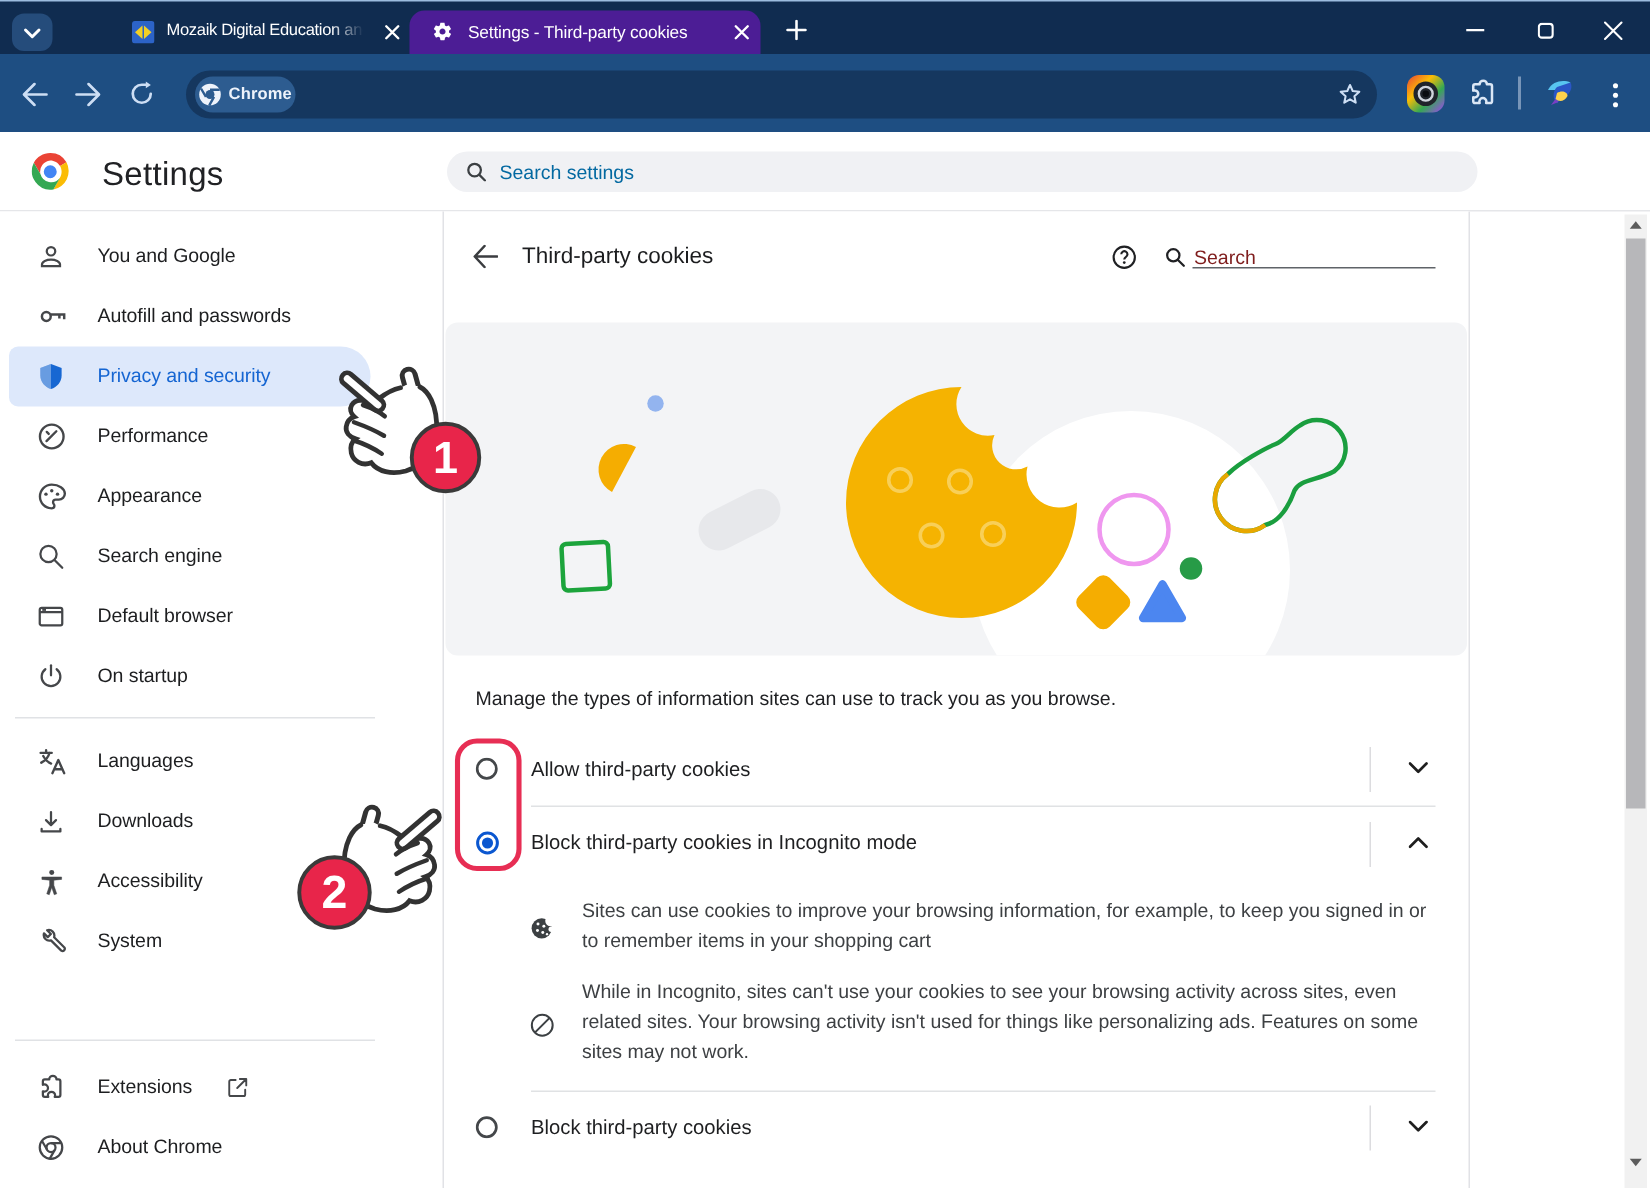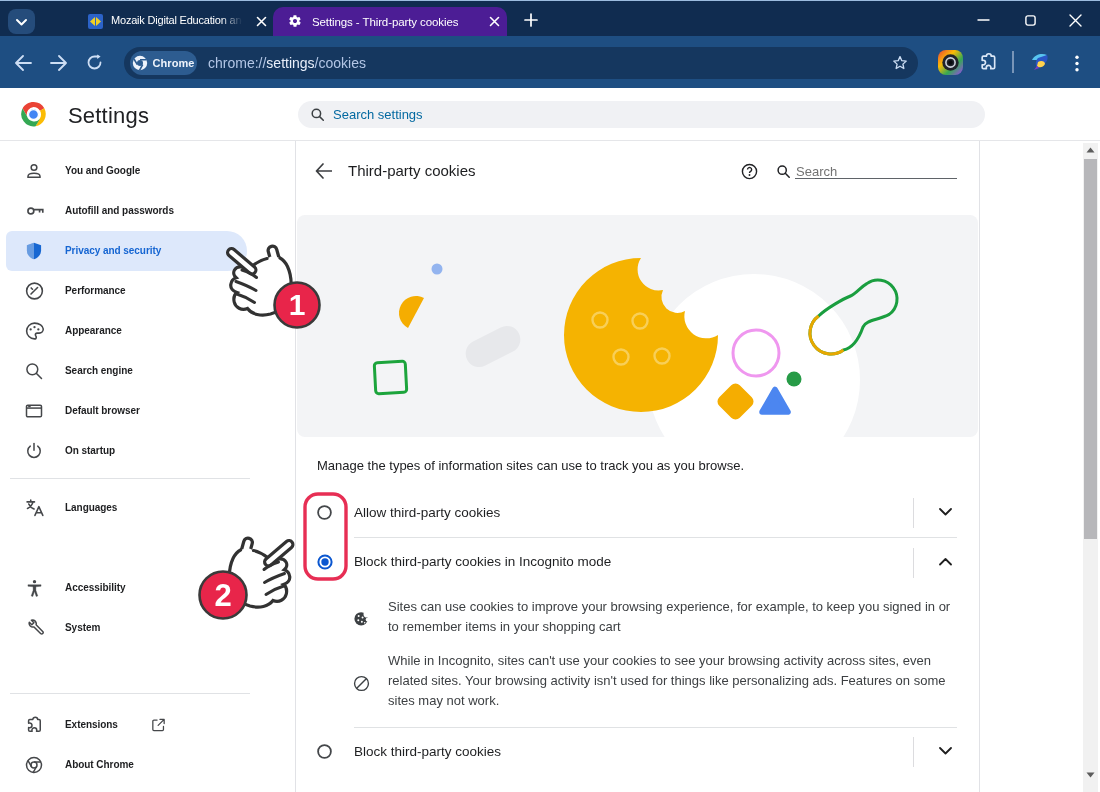--- a/index.html
+++ b/index.html
@@ -21,21 +21,21 @@
   #url{position:absolute;left:84px;top:0;height:32px;line-height:32px;font-size:14px;color:#b3c6e6;}
   #url b{color:#e9effa;font-weight:normal;}
   
   #sheader{left:0;top:88px;width:1100px;height:52px;background:#fff;border-bottom:1px solid #e5e6e9;}
   #sheader .title{position:absolute;left:68px;top:15px;font-size:22px;color:#202124;letter-spacing:0.2px;}
   #searchpill{position:absolute;left:298px;top:13px;width:687px;height:27px;background:#f0f1f4;border-radius:14px;}
   #searchpill span{position:absolute;left:35px;top:6px;font-size:13px;color:#0369a1;}
   
   #sidebar{left:0;top:141px;width:295px;height:651px;background:#fff;}
   .mitem{position:absolute;left:0;width:295px;height:40px;}
-  .mitem .lbl{position:absolute;left:65px;top:50%;transform:translateY(calc(-50% - 1px));font-size:10px;color:#1d1e20;font-weight:700;letter-spacing:-0.05px;}
+  .mitem .lbl{position:absolute;left:65px;top:50%;transform:translateY(calc(-50% - 1px));font-size:13px;color:#1d1e20;font-weight:400;letter-spacing:-0.05px;}
   .mitem svg{position:absolute;left:24px;top:50%;transform:translateY(-50%);}
   #selpill{left:6px;top:90px;width:241px;height:40px;background:#dde8fb;border-radius:6px 20px 20px 6px;}
   .sdiv{position:absolute;left:10px;width:240px;height:1px;background:#e0e2e5;}
   
   #card{left:295px;top:141px;width:683px;height:651px;background:#fff;border-left:1px solid #e1e2e6;border-right:1px solid #e1e2e6;}
   #banner{position:absolute;left:1px;top:74px;width:681px;height:222px;background:#f3f4f6;border-radius:8px;overflow:hidden;}
   #ctitle{position:absolute;left:52px;top:21px;font-size:15px;color:#1c1d1f;}
   .crow-label{font-size:13.5px;color:#1e1f21;}
   .hdiv{position:absolute;left:58px;width:603px;height:1px;background:#e0e2e4;}
   .vdiv{position:absolute;left:617px;width:1px;background:#dcdcdf;}
@@ -110,21 +110,20 @@
     </svg>
     <div id="addrbar">
       <div id="chip">
         <svg width="16" height="16" viewBox="0 0 16 16">
           <circle cx="8" cy="8" r="7.2" fill="#eef3fb"></circle>
           <circle cx="8" cy="8" r="3" fill="#2d5c90"></circle>
           <path d="M8 4.8 L14.5 4.8 M5.3 9.6 L2 4 M10.7 9.6 L7.5 15.3" stroke="#2d5c90" stroke-width="1.6"></path>
         </svg>
         <span>Chrome</span>
       </div>
-      <div id="url">chrome://<b>settings</b>/cookies</div>
 
       <svg class="abs" style="left:767px;top:7px" width="18" height="18" viewBox="0 0 24 24">
           <path fill="none" stroke="#cddef4" stroke-width="1.8" stroke-linejoin="round" d="M12 3.5l2.4 5.4 5.9.6-4.4 4 1.2 5.8L12 16.3l-5.1 3 1.2-5.8-4.4-4 5.9-.6z"></path>
         </svg>
     </div>
 
     <svg class="abs" style="left:937px;top:13px" width="27" height="27" viewBox="0 0 27 27">
       <defs>
           <linearGradient id="rg" x1="0" y1="0" x2="1" y2="1">
         <stop offset="0" stop-color="#e84335"></stop>
@@ -246,20 +245,29 @@
     <div class="sdiv" style="top:337px;"></div>
     <div class="mitem" style="top:347px;">
       <svg width="21" height="21" viewBox="0 0 24 24">
           <g fill="none" stroke="#45474a" stroke-width="1.8" stroke-linecap="round" stroke-linejoin="round">
             <path d="M3.5 5 H12 M7.7 3 v2 M10.3 5 c-.7 3-3.3 6-6.3 7.5 M5.5 7.5 c1.2 2.5 3.8 4.8 6 5.7"></path>
             <path d="M12.5 20.5 L17 10.5 L21.5 20.5 M13.9 17.5 H20.1"></path>
           </g>
         </svg>
       <span class="lbl">Languages</span>
     </div>
+    <div class="mitem" style="top:387px;">
+      <svg width="20" height="20" viewBox="0 0 24 24">
+          <g fill="none" stroke="#45474a" stroke-width="1.8" stroke-linecap="round" stroke-linejoin="round">
+            <path d="M12 4 V14 M8 10.5 L12 14.5 L16 10.5"></path>
+            <path d="M4.5 17.5 V19.5 H19.5 V17.5"></path>
+          </g>
+        </svg>
+      <span class="lbl">Downloads</span>
+    </div>
     <div class="mitem" style="top:427px;">
       <svg width="21" height="21" viewBox="0 0 24 24">
           <g fill="#45474a">
             <circle cx="12" cy="4.8" r="1.9"></circle>
             <path d="M4.5 8.2 H19.5 V10 L13.6 10.6 V14.5 L15.8 21 l-1.9.7-1.9-5.6-1.9 5.6-1.9-.7 2.2-6.5 V10.6 L4.5 10 Z" stroke="#45474a" stroke-width="0.4"></path>
           </g>
         </svg>
       <span class="lbl">Accessibility</span>
     </div>
     <div class="mitem" style="top:467px;">
@@ -303,21 +311,21 @@
     <svg class="abs" style="left:445px;top:22px" width="17" height="17" viewBox="0 0 24 24">
         <circle cx="12" cy="12" r="10" fill="none" stroke="#202124" stroke-width="2"></circle>
         <path d="M9.2 9.2a2.9 2.9 0 1 1 4.4 2.5c-.9.6-1.6 1-1.6 2.3" fill="none" stroke="#202124" stroke-width="2"></path>
         <circle cx="12" cy="17" r="1.3" fill="#202124"></circle>
       </svg>
 
     <svg class="abs" style="left:481px;top:24px" width="13" height="13" viewBox="0 0 13 13">
         <circle cx="5.2" cy="5.2" r="4.1" fill="none" stroke="#202124" stroke-width="1.5"></circle>
         <path d="M8.3 8.3 L12.2 12.2" stroke="#202124" stroke-width="1.5" stroke-linecap="round"></path>
       </svg>
-    <div class="abs" style="left:500px;top:23px;font-size:13px;color:#737373;">Search</div>
+    <div class="abs" style="left:500px;top:23px;font-size:13px;color:#7f1d1d;">Search</div>
     <div class="abs" style="left:499px;top:37px;width:162px;height:1px;background:#5f6368;"></div>
 
     <div id="banner">
       <svg width="681" height="222" viewBox="0 0 681 222">
 
         <circle cx="457" cy="165" r="106" fill="#fff"></circle>
 
         <path d="M 344 43 A 77 77 0 1 0 421 120 A 22 22 0 0 1 388 96 A 16 16 0 0 1 366 75 A 21 21 0 0 1 344 43 Z" fill="#f5b301"></path>
         <g fill="none" stroke="#f8cf58" stroke-width="2.4">
           <circle cx="303" cy="105" r="7.5"></circle>
@@ -365,21 +373,21 @@
     <svg class="abs" style="left:57px;top:469px" width="17" height="17" viewBox="0 0 24 24">
       <circle cx="11.5" cy="12.5" r="9.5" fill="#3c4043"></circle>
       <circle cx="20" cy="5.5" r="5.2" fill="#fff"></circle>
       <circle cx="20.5" cy="13.5" r="2.6" fill="#fff"></circle>
       <circle cx="8" cy="8.5" r="1.4" fill="#fff"></circle>
         <circle cx="13.5" cy="10.5" r="1.4" fill="#fff"></circle>
         <circle cx="7.5" cy="14.5" r="1.4" fill="#fff"></circle>
         <circle cx="12.5" cy="16.5" r="1.4" fill="#fff"></circle>
         <circle cx="16.5" cy="18" r="1.1" fill="#fff"></circle>
     </svg>
-    <div class="abs exp-text" style="left:92px;top:456px;width:570px;">Sites can use cookies to improve your browsing experience, for example, to keep you signed in or to remember items in your shopping cart</div>
+    <div class="abs exp-text" style="left:92px;top:456px;width:570px;">Sites can use cookies to improve your browsing information, for example, to keep you signed in or to remember items in your shopping cart</div>
     <svg class="abs" style="left:57px;top:534px" width="17" height="17" viewBox="0 0 24 24">
         <circle cx="12" cy="12" r="9.8" fill="none" stroke="#3c4043" stroke-width="1.9"></circle>
         <path d="M5.3 18.7 L18.7 5.3" stroke="#3c4043" stroke-width="1.9"></path>
       </svg>
     <div class="abs exp-text" style="left:92px;top:510px;width:580px;">While in Incognito, sites can't use your cookies to see your browsing activity across sites, even related sites. Your browsing activity isn't used for things like personalizing ads. Features on some sites may not work.</div>
     <div class="hdiv" style="top:586px;"></div>
 
     <svg class="abs" style="left:21px;top:603px" width="15" height="15" viewBox="0 0 15 15">
         <circle cx="7.5" cy="7.5" r="6.4" fill="none" stroke="#44474a" stroke-width="1.8"></circle>
       </svg>

